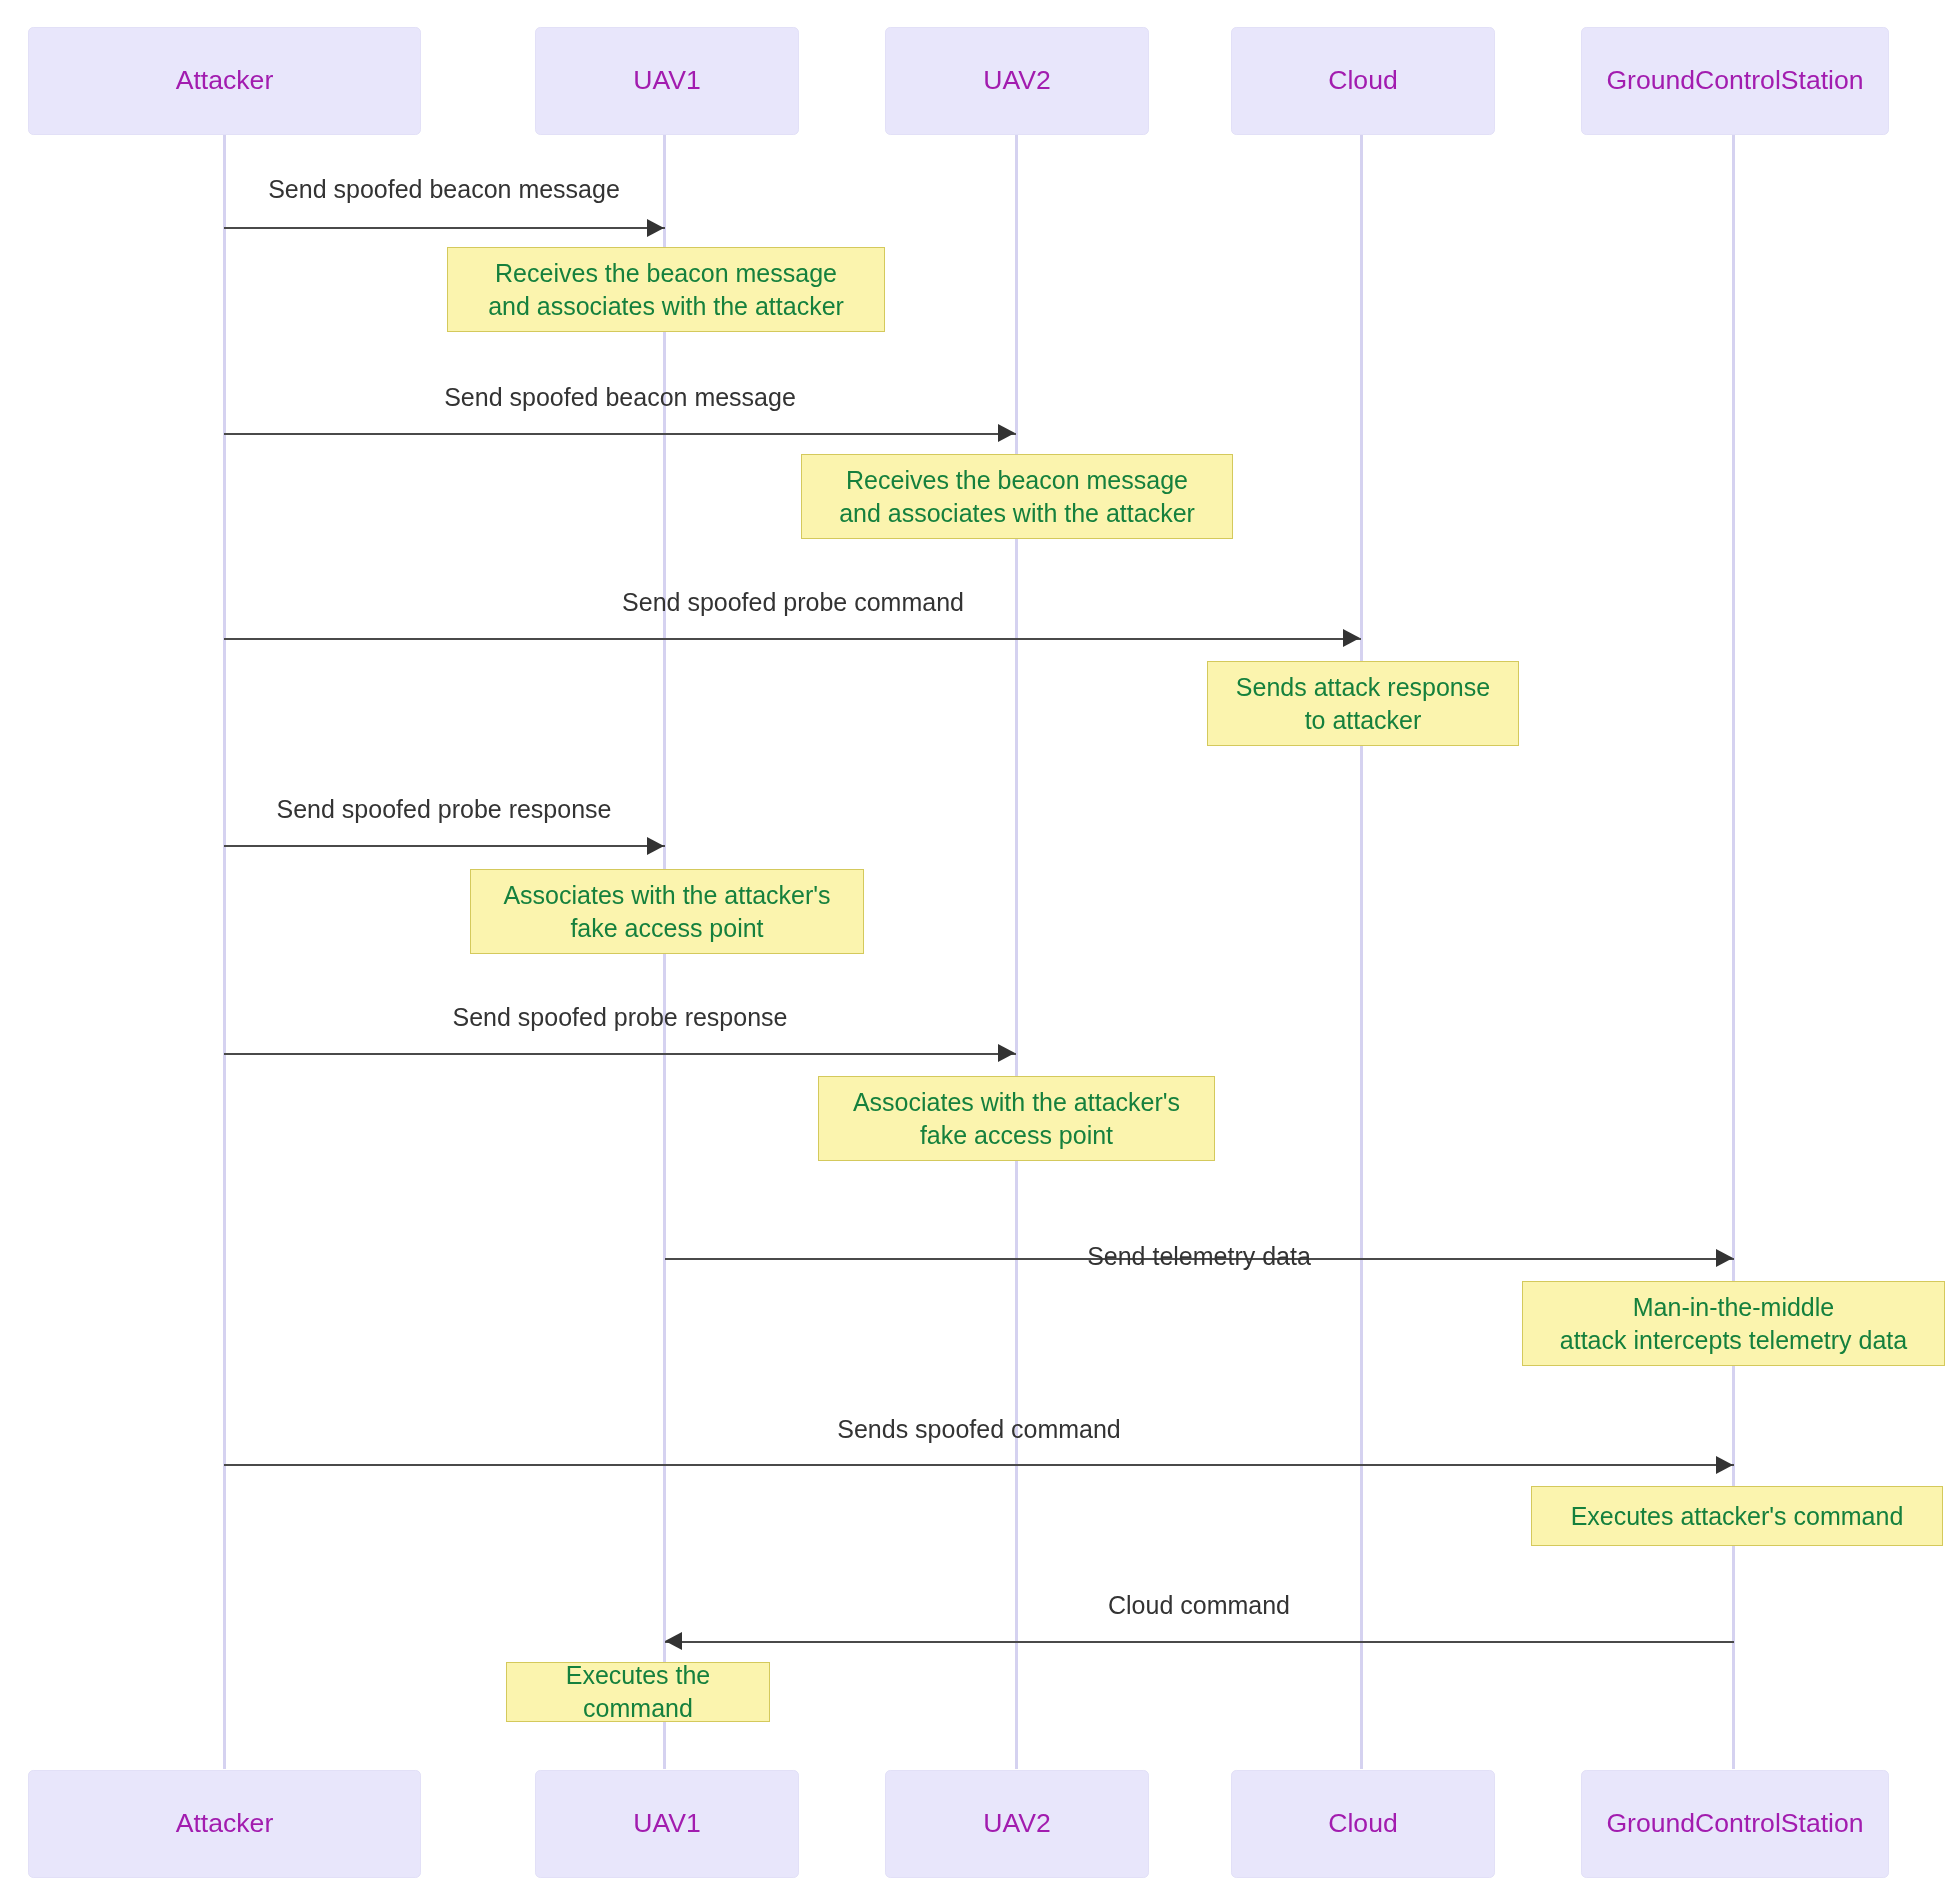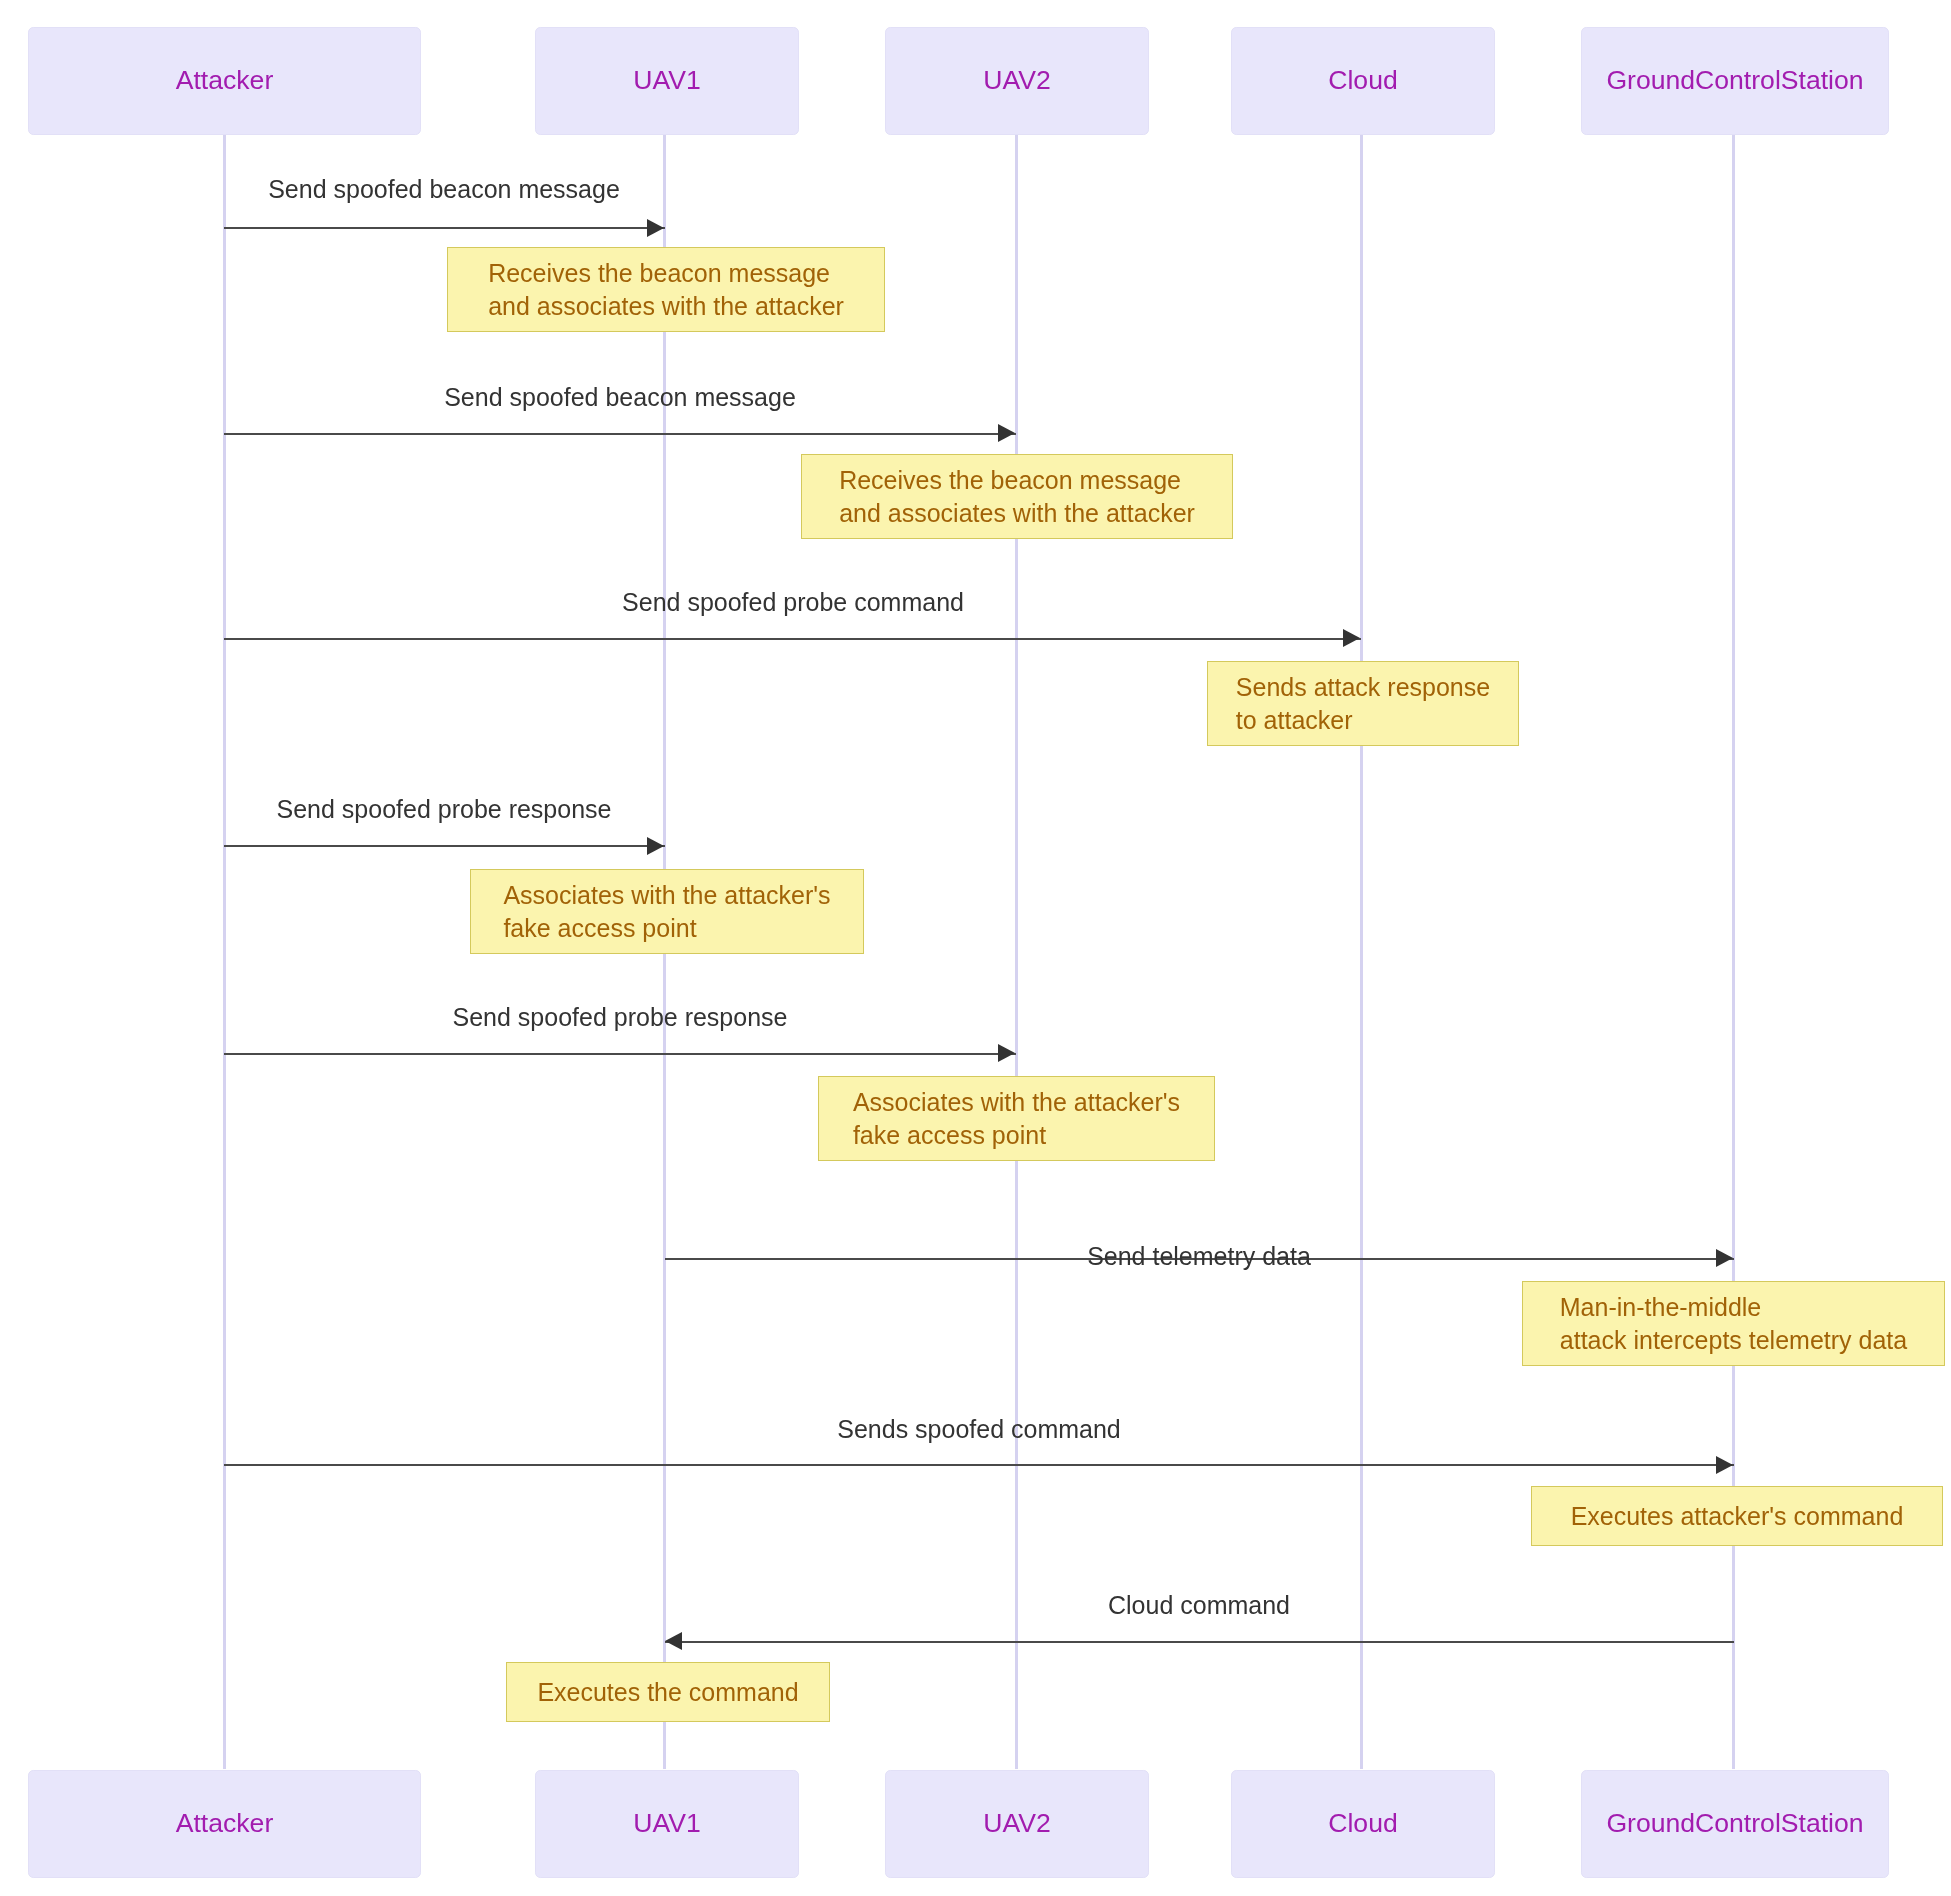--- a/index.html
+++ b/index.html
@@ -78,21 +78,22 @@
     background: #fbf4ae;
     border: 1.8px solid #d4c95c;
     box-sizing: border-box;
     display: flex;
     align-items: center;
     justify-content: center;
     padding: 5.3px 12.4px;
   }
   .note-text {
     font-size: 25px;
-    color: #a16207;
+    color: #15803d;
+    text-align: center;
     line-height: 1.32;
     white-space: pre-line;
   }
 </style>
 </head>
 <body>
 
 <div id="diagram">
   <div id="layers">
       <div class="lifeline" style="left: 223px; top: 135px; height: 1634px;"></div>
@@ -174,18 +175,18 @@
         <div class="note-text">Associates with the attacker's
 fake access point</div>
       </div>
       <div class="note" style="left: 1522px; top: 1281px; width: 423px; height: 85px;">
         <div class="note-text">Man-in-the-middle
 attack intercepts telemetry data</div>
       </div>
       <div class="note" style="left: 1531px; top: 1486px; width: 412px; height: 60px;">
         <div class="note-text">Executes attacker's command</div>
       </div>
-      <div class="note" style="left: 506px; top: 1662px; width: 324px; height: 60px;">
+      <div class="note" style="left: 506px; top: 1662px; width: 264px; height: 60px;">
         <div class="note-text">Executes the command</div>
       </div>
     </div>
 </div>
 
 
 </body></html>

